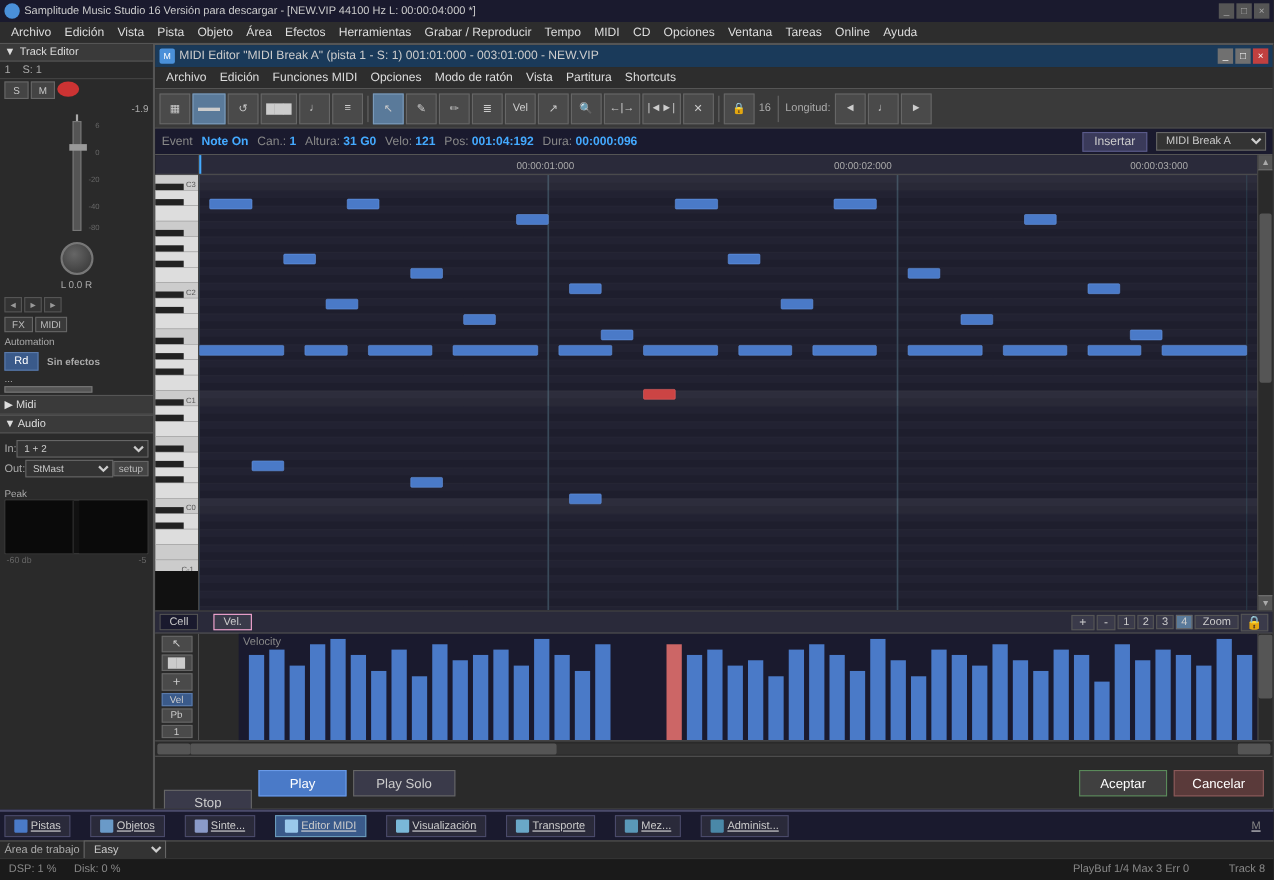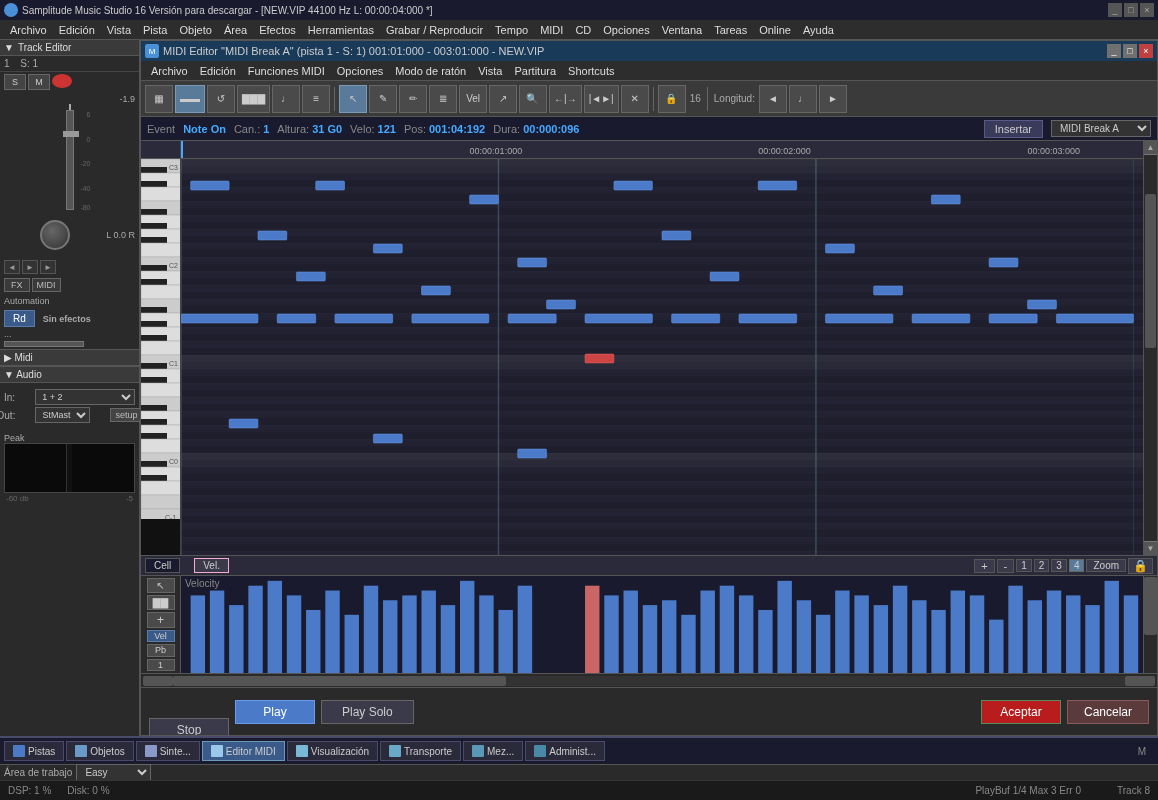--- a/index.html
+++ b/index.html
@@ -32,21 +32,21 @@
     .automation-row { padding: 2px 4px; font-size: 9px; color: #aaa; }
     .rd-row { display: flex; align-items: center; gap: 4px; padding: 2px 4px; }
     .rd-btn { padding: 2px 8px; background: #3a5a8a; border: 1px solid #5a7aaa; color: #fff; font-size: 10px; cursor: pointer; }
     .sin-efectos { padding: 2px 4px; font-size: 9px; color: #aaa; font-weight: bold; }
     .small-slider { width: 80px; height: 6px; background: #555; border: 1px solid #777; margin: 2px 4px; cursor: pointer; }
 
     .midi-section-header { background: #3a3a3a; padding: 2px 4px; font-size: 10px; border-top: 1px solid #555; border-bottom: 1px solid #555; cursor: pointer; }
     .audio-section-header { background: #3a3a3a; padding: 2px 4px; font-size: 10px; border-top: 1px solid #555; border-bottom: 1px solid #555; cursor: pointer; }
 
     .in-out-section { padding: 4px; }
-    .in-out-row { display: flex; align-items: center; gap: 20px; margin: 2px 0; font-size: 10px; color: #aaa; justify-content: center; }
+    .in-out-row { display: flex; align-items: center; gap: 0; margin: 2px 0; font-size: 10px; color: #aaa; }
     .in-out-select { background: #333; border: 1px solid #666; color: #ccc; font-size: 9px; padding: 1px 2px; flex: 1; cursor: pointer; }
     .setup-btn { padding: 1px 4px; background: #444; border: 1px solid #666; color: #bbb; font-size: 9px; cursor: pointer; }
 
     .peak-section { padding: 4px; }
     .peak-label { font-size: 9px; color: #aaa; }
     .peak-display { width: 100%; height: 50px; background: #111; border: 1px solid #444; position: relative; }
 
     
     .workspace-bar { height: 16px; background: #2a2a2a; display: flex; align-items: center; padding: 0 4px; border-top: 1px solid #555; gap: 4px; }
     .workspace-label { font-size: 10px; color: #aaa; }
@@ -73,25 +73,25 @@
     .info-label { color: #888; }
     .info-value { color: #4af; font-weight: bold; }
     .insert-btn { margin-left: auto; padding: 2px 10px; background: #3a3a5a; border: 1px solid #5a5a8a; color: #ccc; font-size: 11px; cursor: pointer; }
     .midi-break-select { background: #333; border: 1px solid #666; color: #ccc; font-size: 10px; padding: 1px 4px; width: 100px; cursor: pointer; }
 
     
     .bottom-controls { height: 48px; background: #2a2a2a; display: flex; align-items: center; padding: 0 8px; gap: 6px; border-top: 1px solid #555; }
     .bottom-btn { padding: 4px 20px; background: #3a3a4a; border: 1px solid #666; color: #ccc; font-size: 12px; cursor: pointer; min-width: 80px; text-align: center; }
     .bottom-btn.play { background: #4a7ac8; border-color: #6a9ae8; color: white; }
     .bottom-btn.stop { background: #3a3a4a; margin-top: 36px; }
-    .bottom-btn.accept { background: #b91c1c; border-color: #5a8a5a; color: white; margin-left: auto; padding: 4px 0; }
+    .bottom-btn.accept { background: #404040; border-color: #5a8a5a; color: white; margin-left: auto; padding: 4px 0; }
     .bottom-btn.cancel { background: #5a3a3a; border-color: #8a5a5a; color: white; padding: 4px 16px; }
 
     
-    .taskbar { height: 28px; background: #1a1a2e; display: flex; align-items: center; padding: 0 4px; border-top: 2px solid #4a4a6a; gap: 2px; }
+    .taskbar { height: 28px; background: #1a1a2e; display: flex; align-items: center; padding: 0 4px; border-top: 2px solid #4a4a6a; gap: 18px; text-decoration: underline; }
     .taskbar-item { display: flex; align-items: center; gap: 3px; padding: 2px 8px; background: #2a2a3a; border: 1px solid #4a4a6a; color: #ccc; font-size: 10px; cursor: pointer; height: 20px; }
     .taskbar-item.active { background: #3a5a8a; border-color: #6a9aba; }
     .taskbar-item .icon { width: 12px; height: 12px; background: #4a7ac8; border-radius: 1px; flex-shrink: 0; }
 
     
     .status-bar { height: 20px; background: #1a1a1a; display: flex; align-items: center; padding: 0 8px; gap: 16px; border-top: 1px solid #333; font-size: 10px; color: #888; }
   </style>
 </head>
 <body>
 
@@ -156,21 +156,21 @@
 
             <div style="position:absolute;right:-18px;top:0;font-size:7px;color:#666;">6</div>
             <div style="position:absolute;right:-18px;top:25%;font-size:7px;color:#666;">0</div>
             <div style="position:absolute;right:-18px;top:50%;font-size:7px;color:#666;">-20</div>
             <div style="position:absolute;right:-18px;top:75%;font-size:7px;color:#666;">-40</div>
             <div style="position:absolute;right:-18px;top:95%;font-size:7px;color:#666;">-80</div>
           </div>
         </div>
       </div>
 
-      <div style="display:flex;flex-direction:row;align-items:center;padding:4px;">
+      <div style="display:flex;flex-direction:column;align-items:center;padding:4px;">
         <div class="pan-knob"></div>
         <div style="font-size:9px;color:#aaa;">L 0.0 R</div>
       </div>
 
       <div style="display:flex;gap:2px;padding:2px 4px;flex-wrap:wrap;">
         <button style="width:16px;height:14px;background:#333;border:1px solid #555;color:#999;font-size:8px;cursor:pointer;">◄</button>
         <button style="width:16px;height:14px;background:#333;border:1px solid #555;color:#999;font-size:8px;cursor:pointer;">►</button>
         <button style="width:16px;height:14px;background:#333;border:1px solid #555;color:#999;font-size:8px;cursor:pointer;">►</button>
       </div>
 
@@ -495,21 +495,21 @@
 
             <div style="width:40px;background:#2a2a2a;border-right:1px solid #555;display:flex;flex-direction:column;align-items:center;padding:2px;gap:2px;">
               <button style="width:28px;height:22px;background:#4a4a4a;border:1px solid #666;color:#ccc;font-size:10px;cursor:pointer;">↖</button>
               <button style="width:28px;height:22px;background:#4a4a4a;border:1px solid #666;color:#ccc;font-size:10px;cursor:pointer;">▇▇</button>
               <button style="width:28px;height:18px;background:#4a4a4a;border:1px solid #666;color:#ccc;font-size:12px;cursor:pointer;">+</button>
               <button style="width:28px;height:18px;background:#3a5a8a;border:1px solid #5a7aaa;color:#ccc;font-size:9px;cursor:pointer;">Vel</button>
               <button style="width:28px;height:18px;background:#4a4a4a;border:1px solid #666;color:#ccc;font-size:9px;cursor:pointer;">Pb</button>
               <button style="width:28px;height:18px;background:#4a4a4a;border:1px solid #666;color:#ccc;font-size:9px;cursor:pointer;">1</button>
             </div>
 
-            <div style="flex:1;background:#1a1a2e;position:relative;overflow:hidden;">
+            <div style="flex:1;background:#1a1a2e;position:relative;overflow:hidden;margin-left:36px;">
               <span style="position:absolute;top:2px;left:4px;font-size:10px;color:#888;">Velocity</span>
 
               <svg width="100%" height="100%" style="position:absolute;top:0;left:0;">
 
                 <rect x="1%" y="20%" width="1.5%" height="80%" fill="#4a7ac8"></rect>
                 <rect x="3%" y="15%" width="1.5%" height="85%" fill="#4a7ac8"></rect>
                 <rect x="5%" y="30%" width="1.5%" height="70%" fill="#4a7ac8"></rect>
                 <rect x="7%" y="10%" width="1.5%" height="90%" fill="#4a7ac8"></rect>
                 <rect x="9%" y="5%" width="1.5%" height="95%" fill="#4a7ac8"></rect>
                 <rect x="11%" y="20%" width="1.5%" height="80%" fill="#4a7ac8"></rect>

